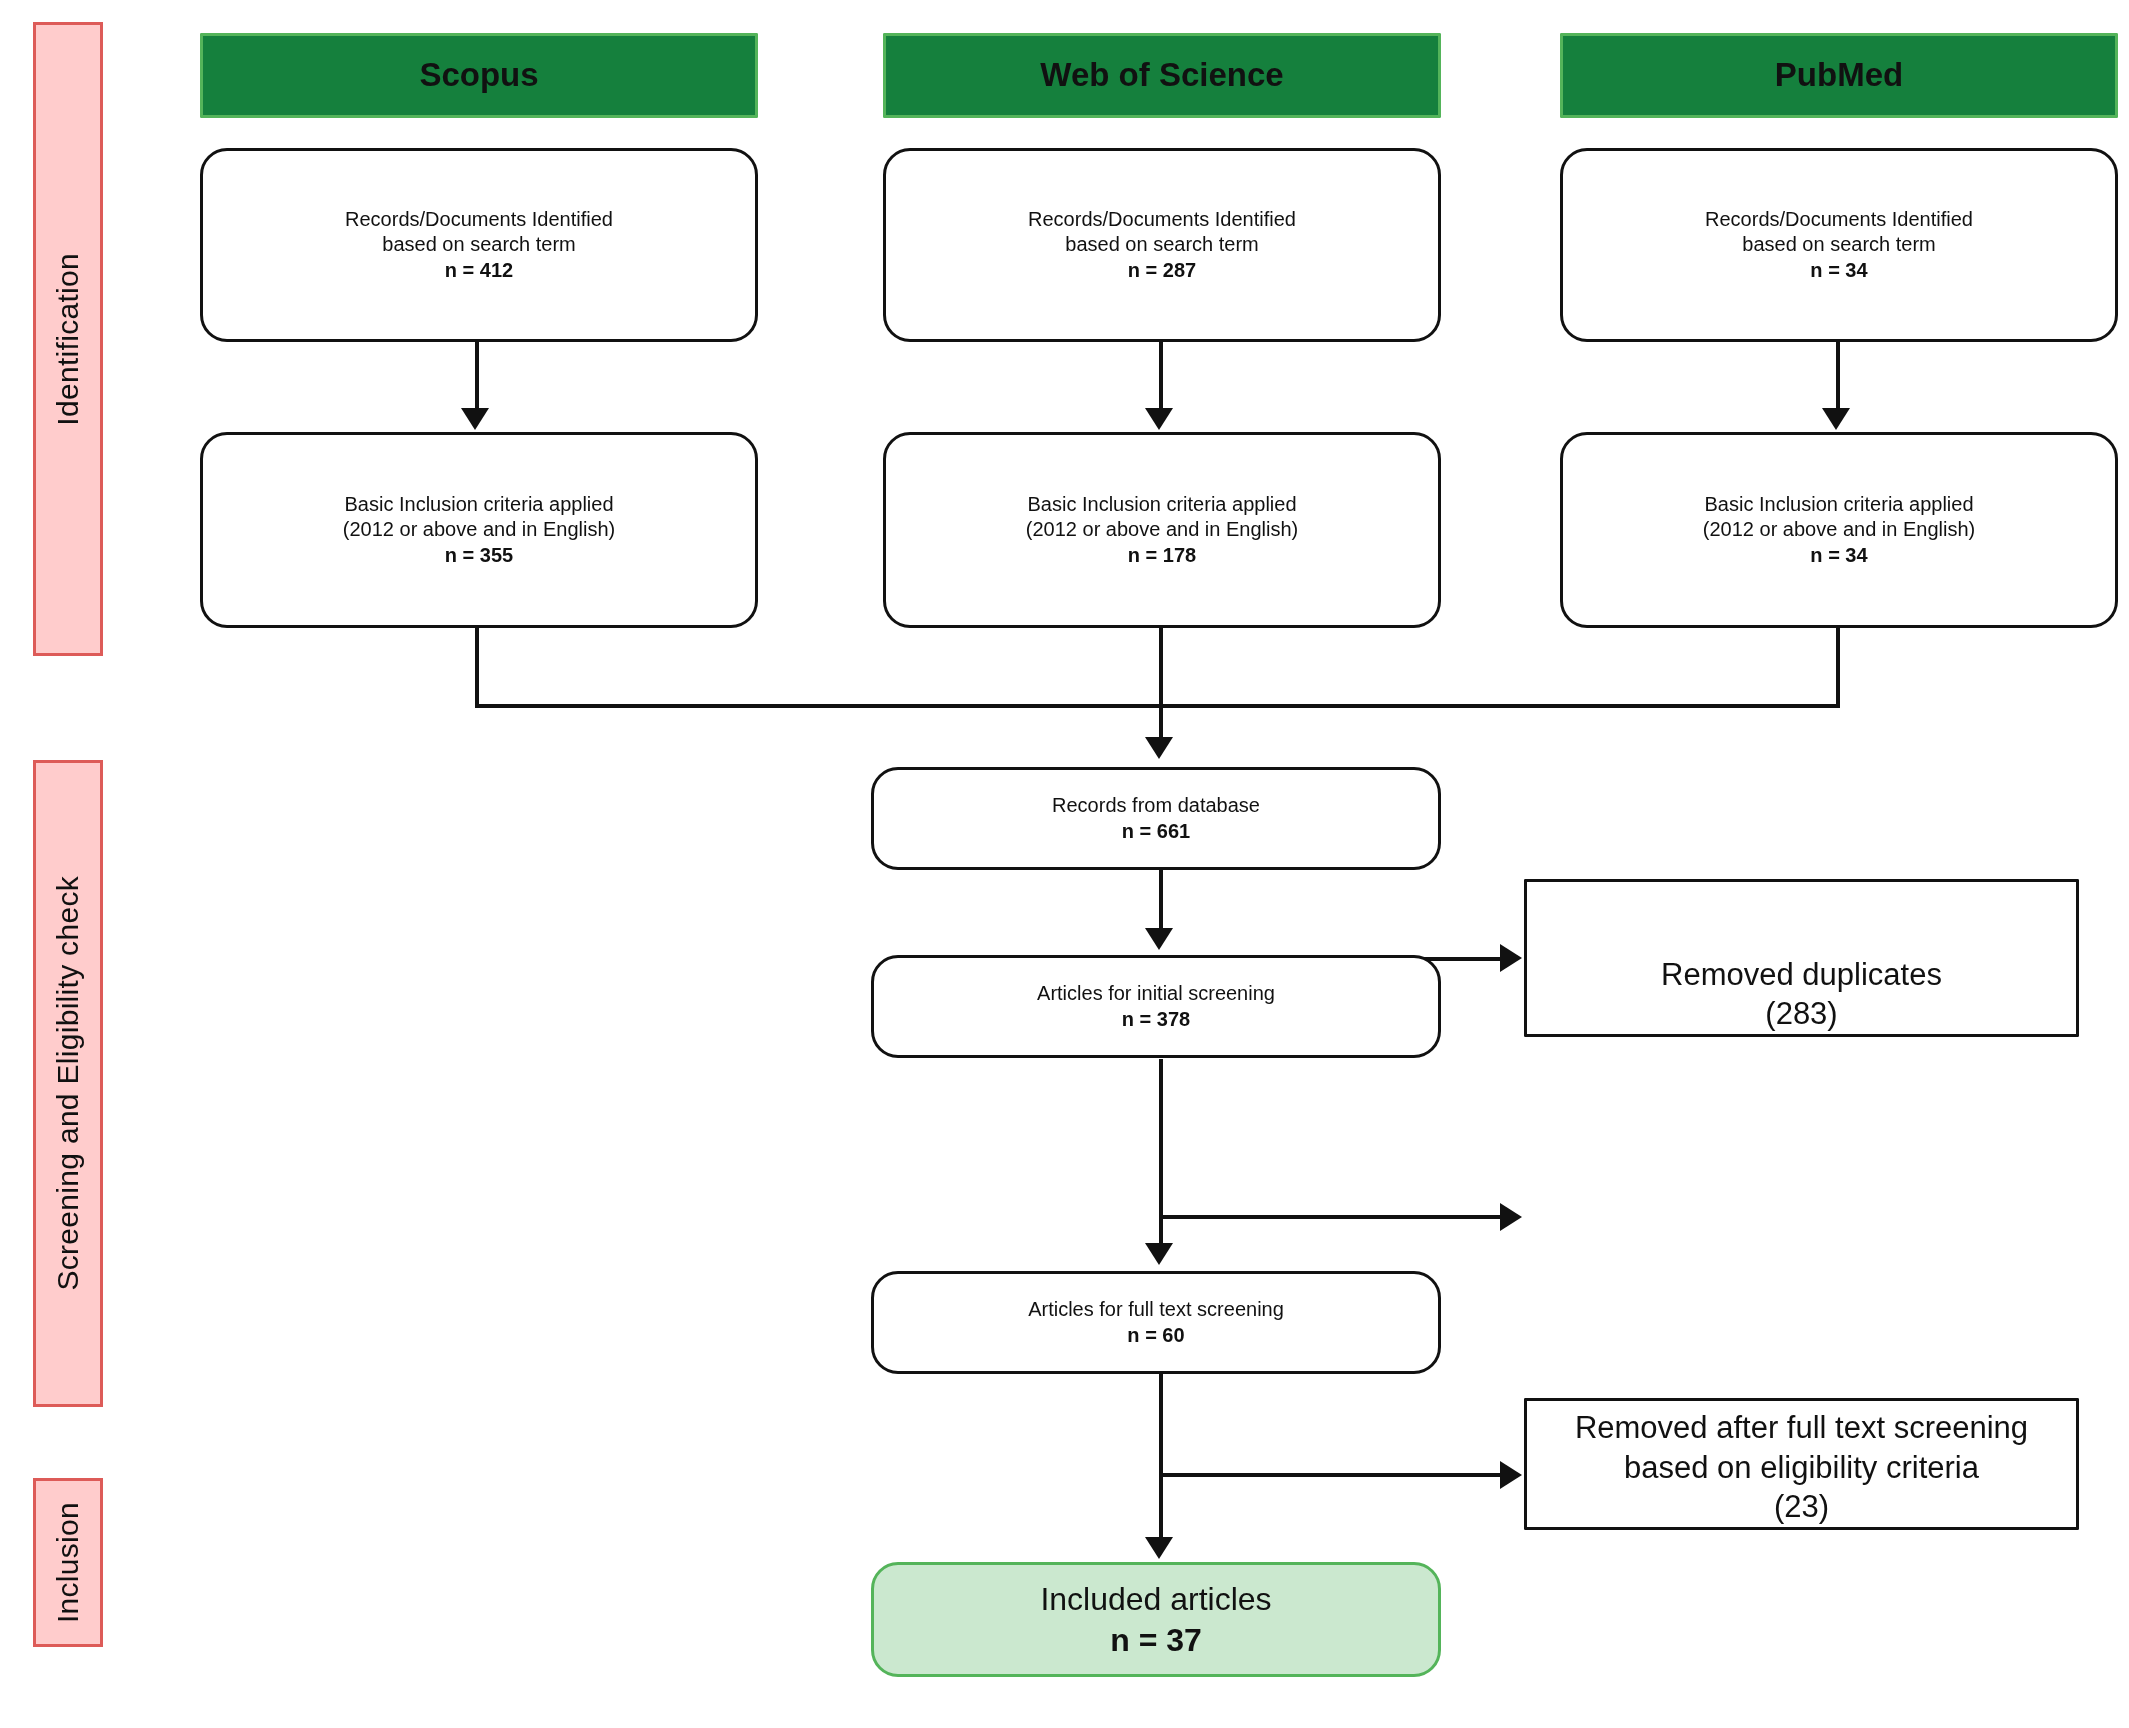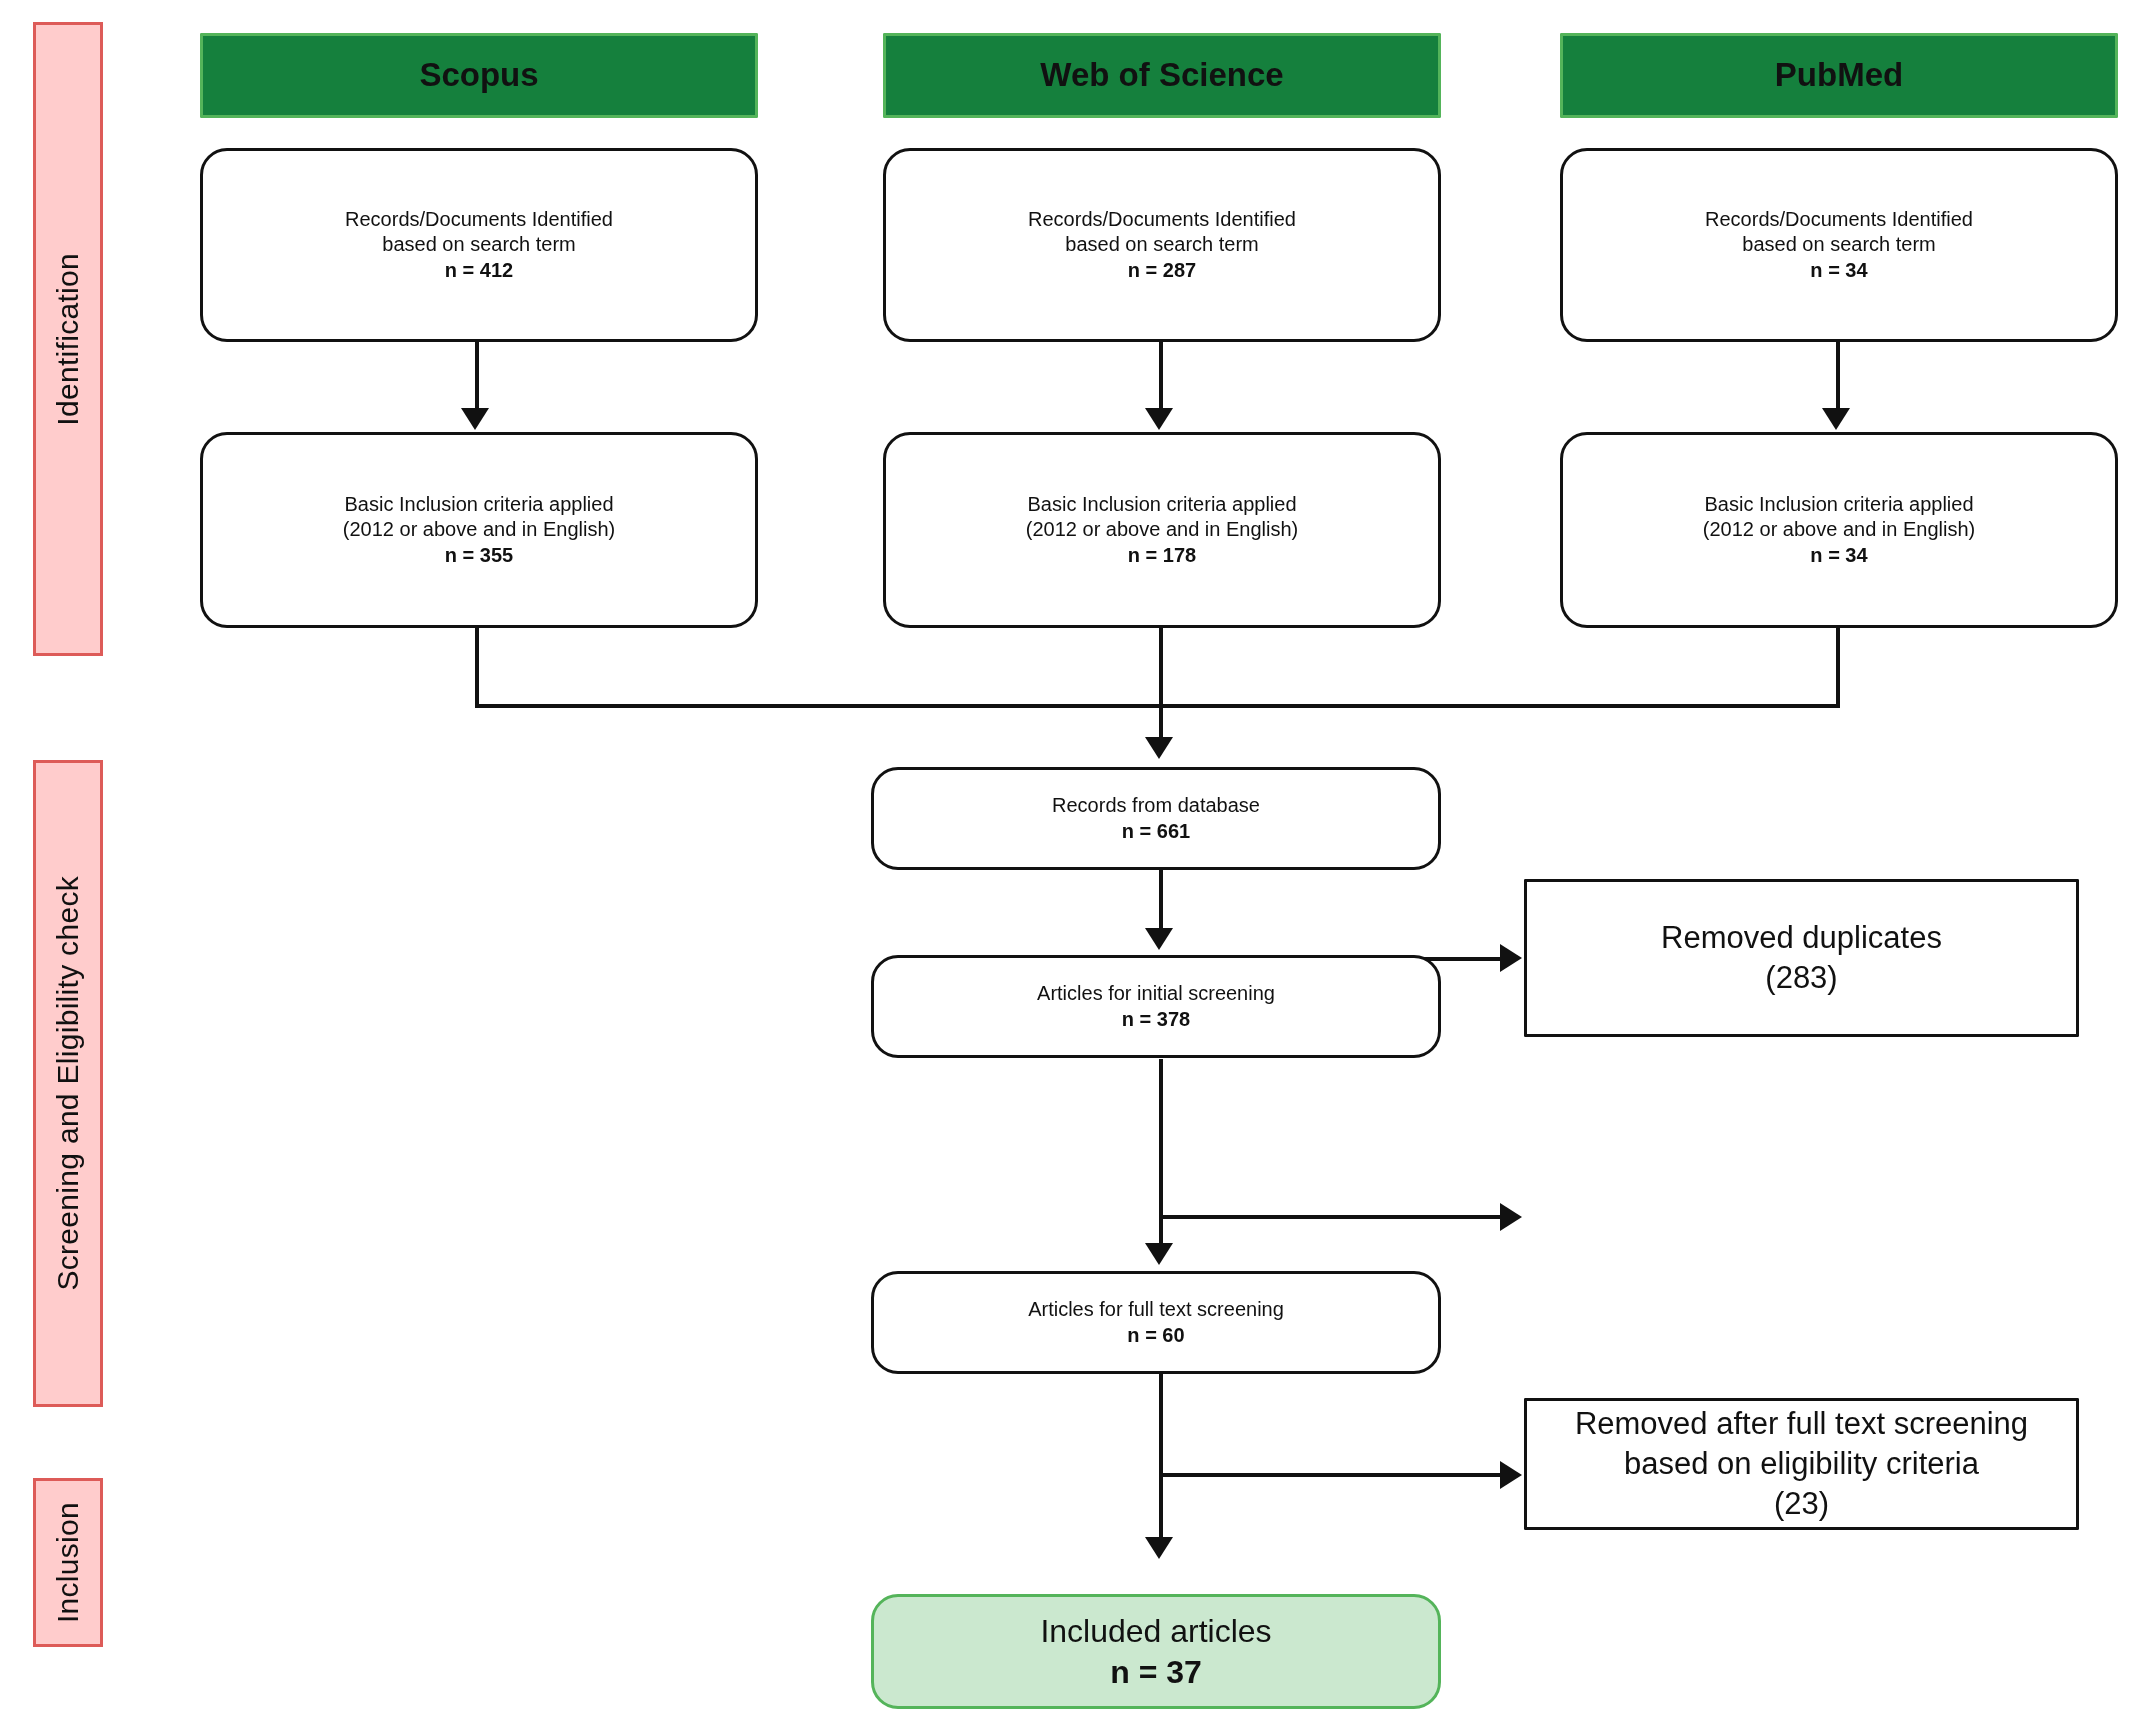--- a/index.html
+++ b/index.html
@@ -47,27 +47,27 @@
     border:3.2px solid #54b45a;
     font-size:33px;
     font-weight:bold;
     border-radius:1.3px;
   }
   .included-box{
     background:#cbe8cf;
     border:3.2px solid #54b45a;
     border-radius:27px;
     font-size:32px;
-    margin-top:32px;
   }
   .sq{
     background:#ffffff;
     border:3.2px solid #111111;
     border-radius:1.3px;
     font-size:31px;
+    justify-content:flex-end;
   }
 
   
   .vline{position:absolute;background:#111111;width:3.8px;}
   .hline{position:absolute;background:#111111;height:3.8px;}
   .arrow-down{
     position:absolute;width:0;height:0;
     border-left:14px solid transparent;
     border-right:14px solid transparent;
     border-top:22px solid #111111;

